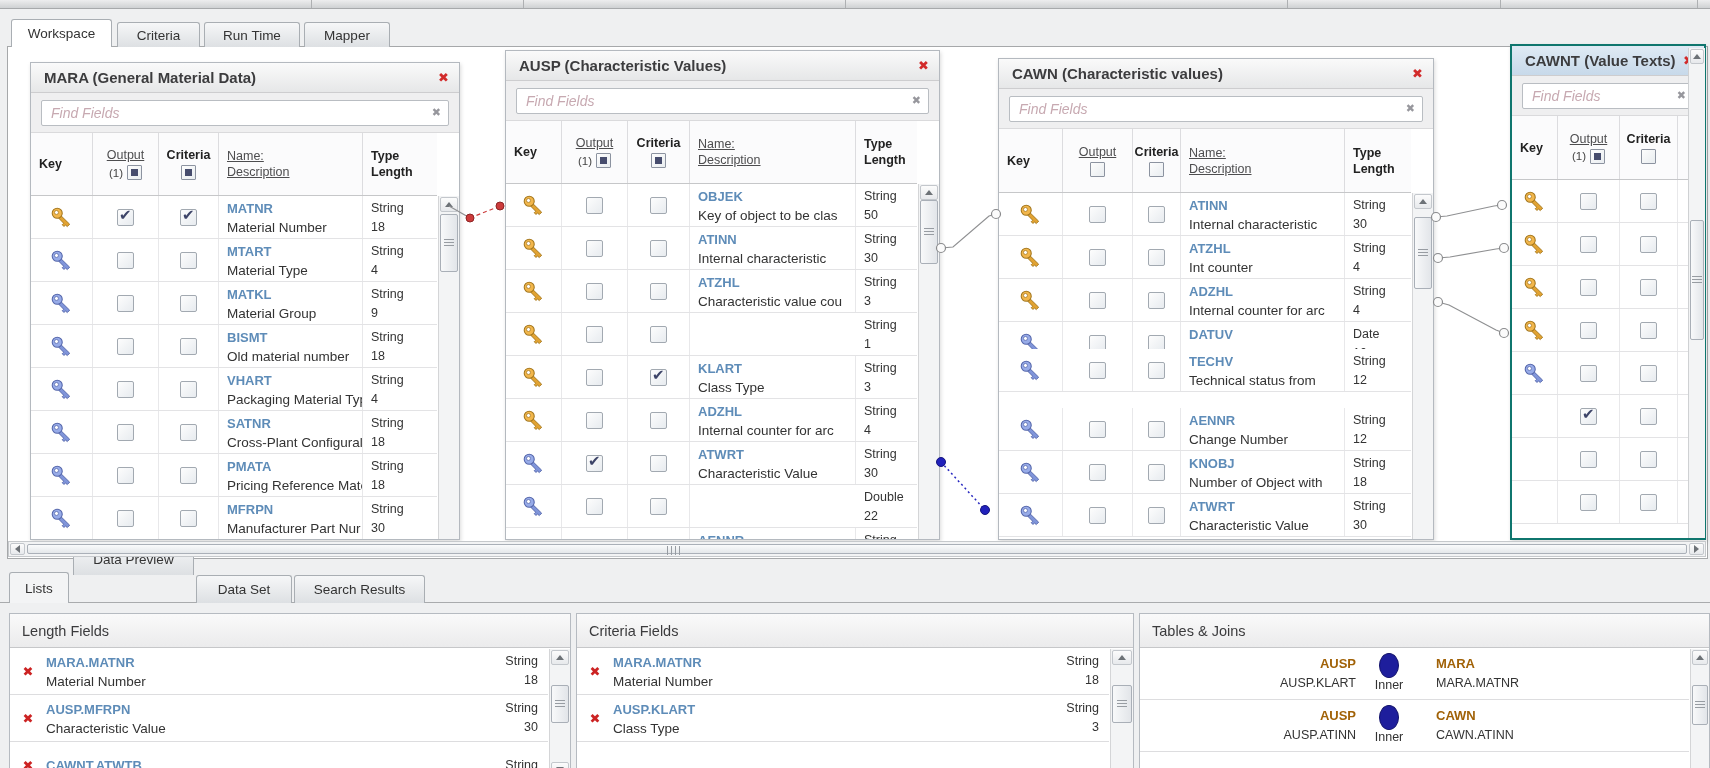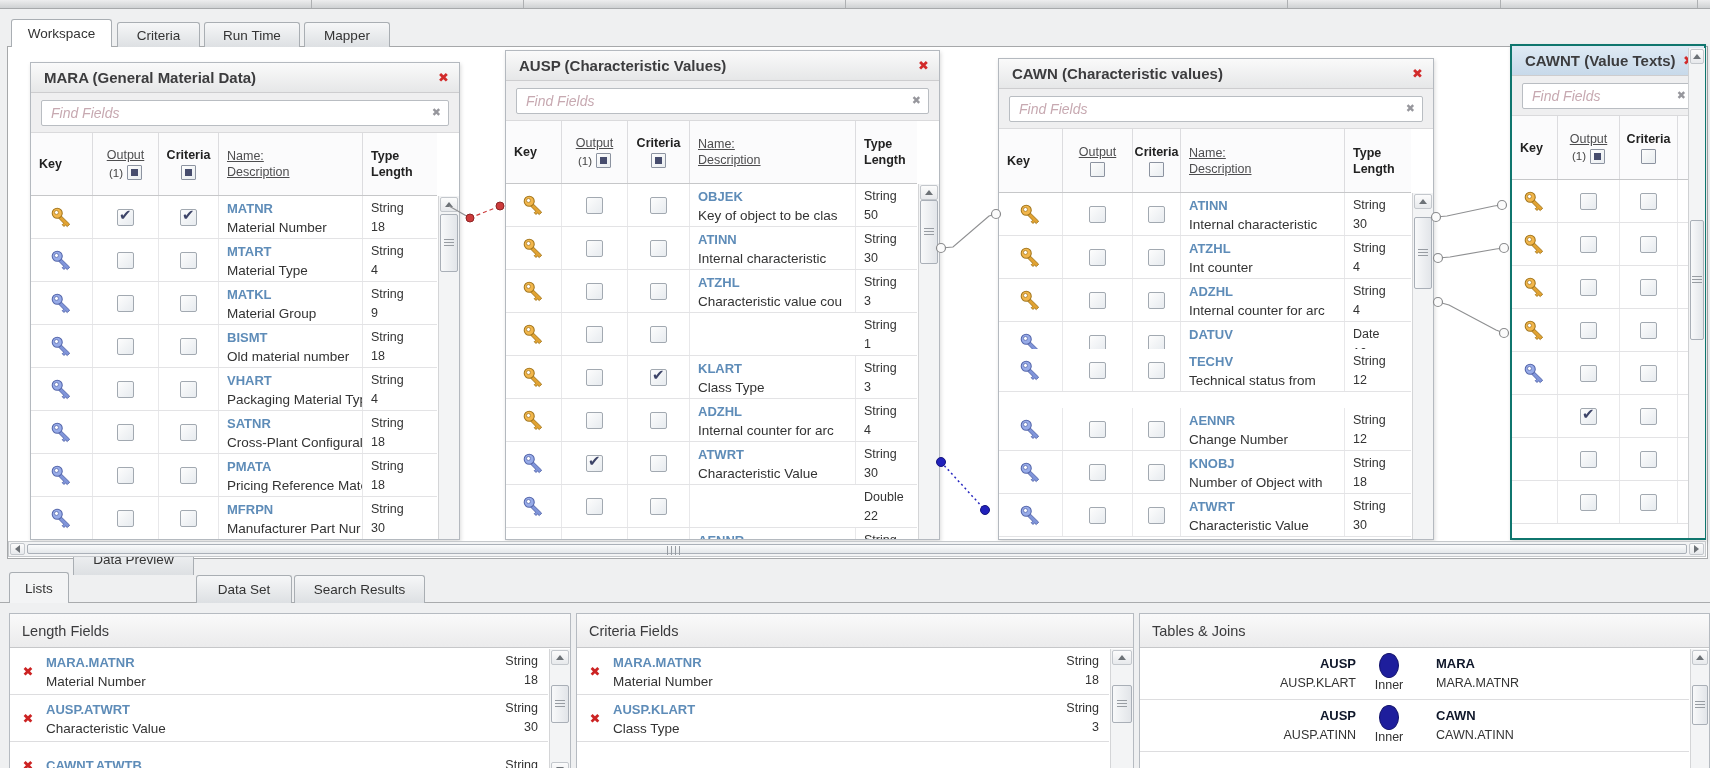--- a/index.html
+++ b/index.html
@@ -80,21 +80,21 @@
 .lrow{position:absolute;left:0;height:47px;border-bottom:1px solid #dddddf;display:flex;align-items:center;background:#fff}
 .ldel{width:36px;text-align:center;color:#cc2323;font-weight:bold;font-size:13px;flex:0 0 36px}
 .lmain{flex:1;overflow:hidden;padding-top:1px}
 .ltype{text-align:right;padding-right:10px;line-height:19px;font-size:12.5px;color:#333;white-space:nowrap}
 .jrow{position:absolute;left:0;height:52px;border-bottom:1px solid #dddddf;display:flex;background:#fff}
 .jleft{width:216px;text-align:right;padding-top:6px}
 .jmid{width:66px;display:flex;flex-direction:column;align-items:center;padding-top:5px}
 .oval{width:20px;height:25px;background:#1e1e9c;border:1px solid #12126b;border-radius:50%}
 .jinner{font-size:12.5px;color:#333;margin-top:0px}
 .jright{padding-left:14px;padding-top:6px}
-.jtab{font-weight:bold;font-size:13px;color:#0f172a;line-height:20px}
+.jtab{font-weight:bold;font-size:13px;color:#a16207;line-height:20px}
 .jfield{font-size:12.5px;color:#333;line-height:19px}
 </style>
 </head>
 <body>
 
 <div id="app">
     <div id="top-strip">
       <span class="sep" style="left:311px"></span>
       <span class="sep" style="left:523px"></span>
       <span class="sep" style="left:845px"></span>
@@ -1024,21 +1024,21 @@
           <div class="desc">Material Number</div>
         </div>
         <div class="ltype">
           <div>String</div>
           <div>18</div>
         </div>
       </div>
       <div class="lrow" style="top:81px;width:538px">
         <span class="ldel">✖</span>
         <div class="lmain">
-          <div class="code">AUSP.ATWRT</div>
+          <div class="code">AUSP.MFRPN</div>
           <div class="desc">Characteristic Value</div>
         </div>
         <div class="ltype">
           <div>String</div>
           <div>30</div>
         </div>
       </div>
       <div class="lrow" style="top:128px;width:538px">
         <span class="ldel">✖</span>
         <div class="lmain">

